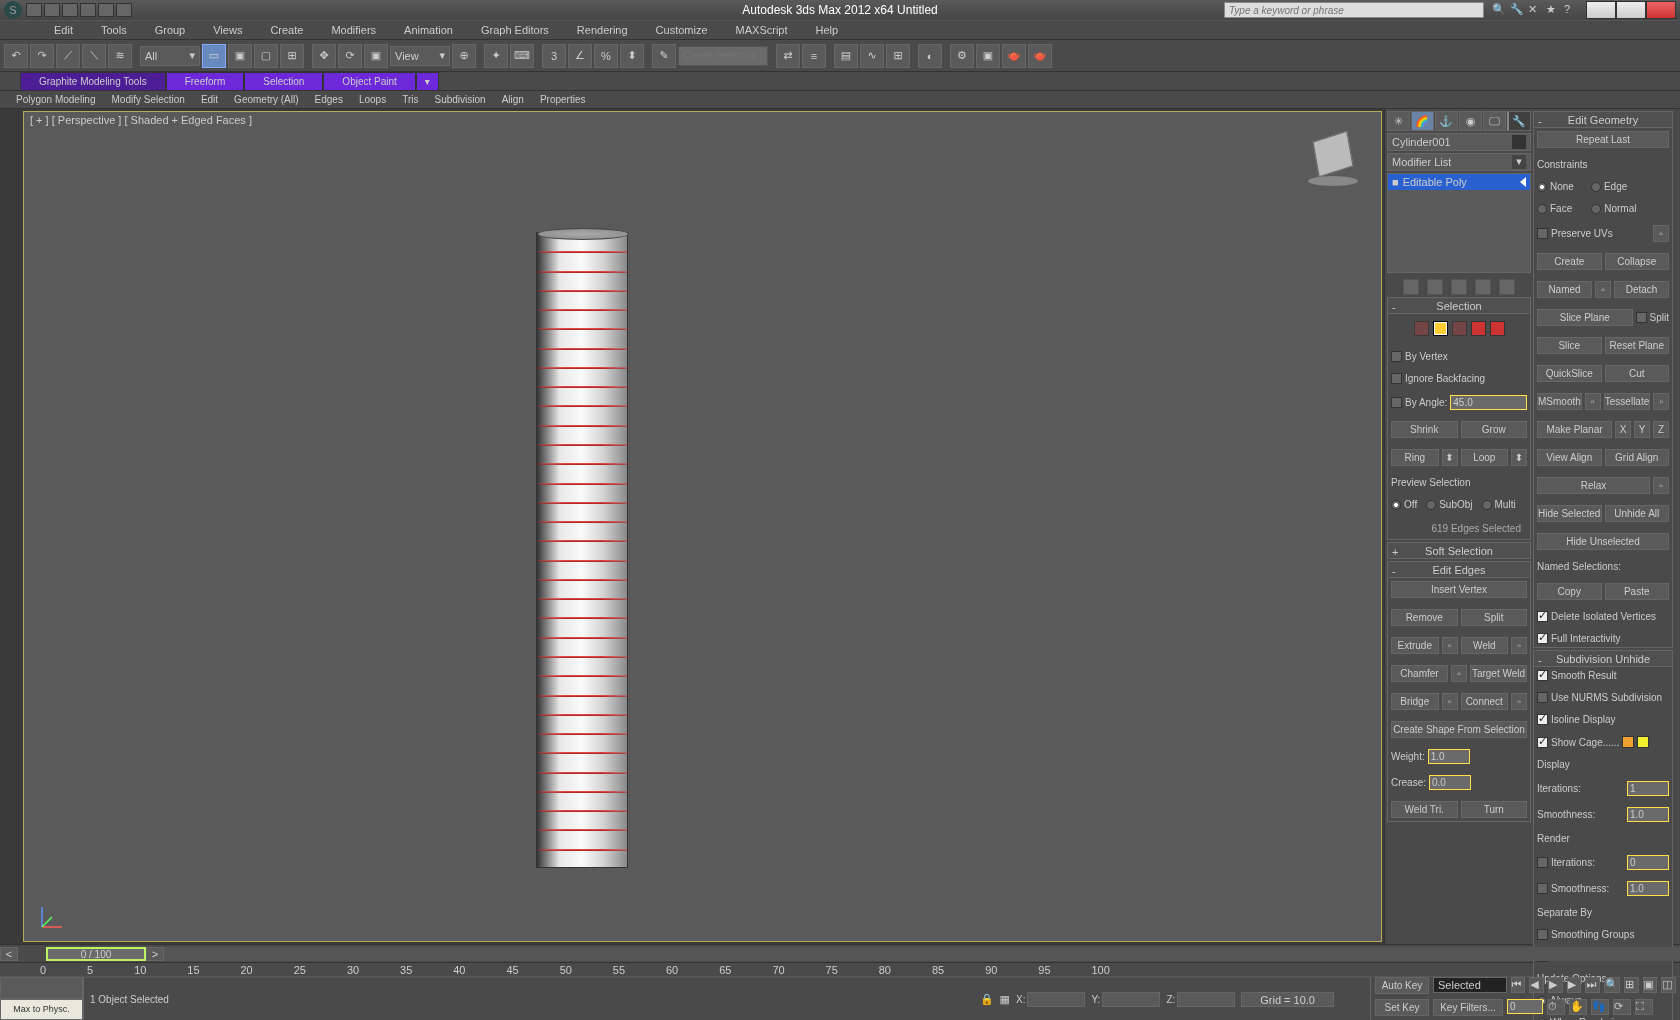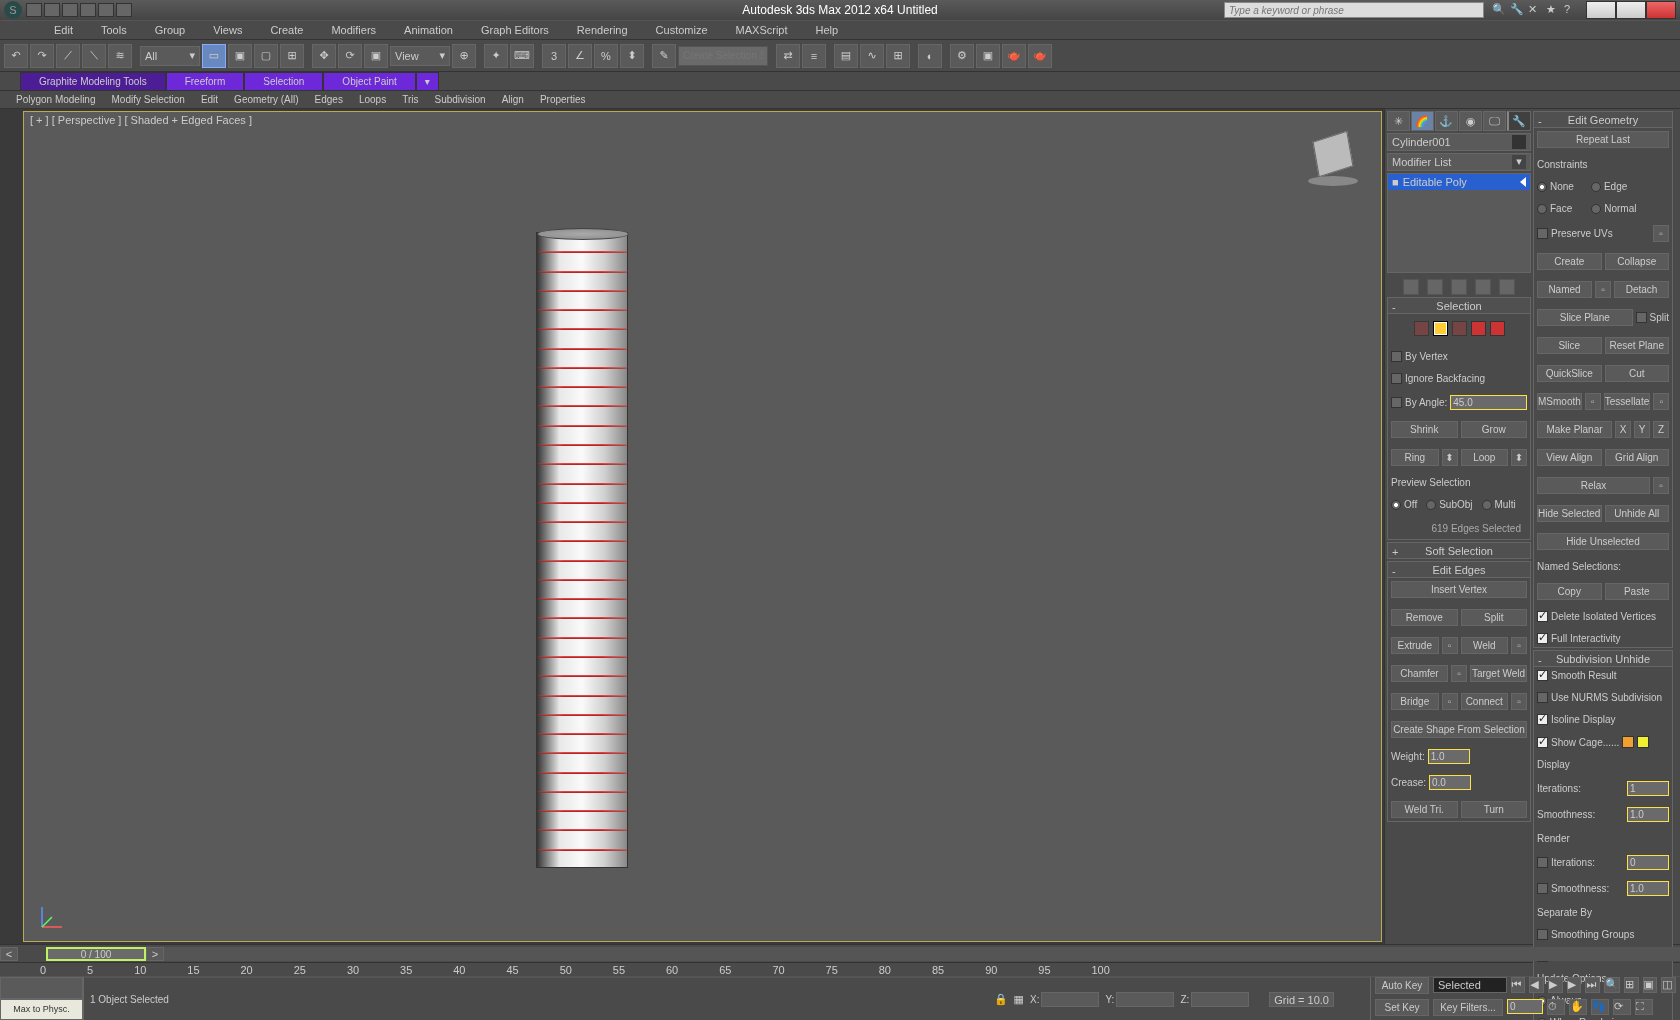--- a/index.html
+++ b/index.html
@@ -114,21 +114,21 @@
 
 
 .bottom { height: 44px; background: #4a4a4a; border-top: 1px solid #555; display: flex; }
 .bottom .left-mini { width: 84px; border-right: 1px solid #666; display:flex; flex-direction:column; }
 .left-mini .mrow { flex:1; border:1px solid #666; background:#5a5a5a; font-size:9px; display:flex; align-items:center; justify-content:center; }
 .left-mini .mrow.white { background:#e8e8dd; color:#333; }
 .bottom .mid { flex: 1; display: flex; flex-direction: column; }
 .bottom .mid .mrow { flex: 1; display: flex; align-items: center; gap: 6px; padding: 0 6px; border-top: 1px solid #555;}
 .coord { display:flex; align-items:center; gap:2px;}
 .coord .ci { width:58px; height:15px; background:#5a5a5a; border:1px solid #666; }
-.gridbox { height:15px; background:#5a5a5a; border:1px solid #666; padding:0 4px; line-height:15px;margin-left:14px;}
+.gridbox { height:15px; background:#5a5a5a; border:1px solid #666; padding:0 18px; line-height:15px;}
 .bottom .right { width: 310px; display:flex; flex-direction:column; border-left:1px solid #666;}
 .bottom .right .brow { flex:1; display:flex; align-items:flex-start; gap:4px; padding:0 4px; }
 .bottom .right .dd { width:90px; height:16px; background:#222; border:1px solid #666; padding:0 4px; line-height:14px;}
 .bottom .right .pb { width:18px; height:16px; background:#5a5a5a; border:1px solid #666; }
 </style>
 </head>
 <body>
 
 <div class="titlebar">
   <div class="app-icon">S</div>

